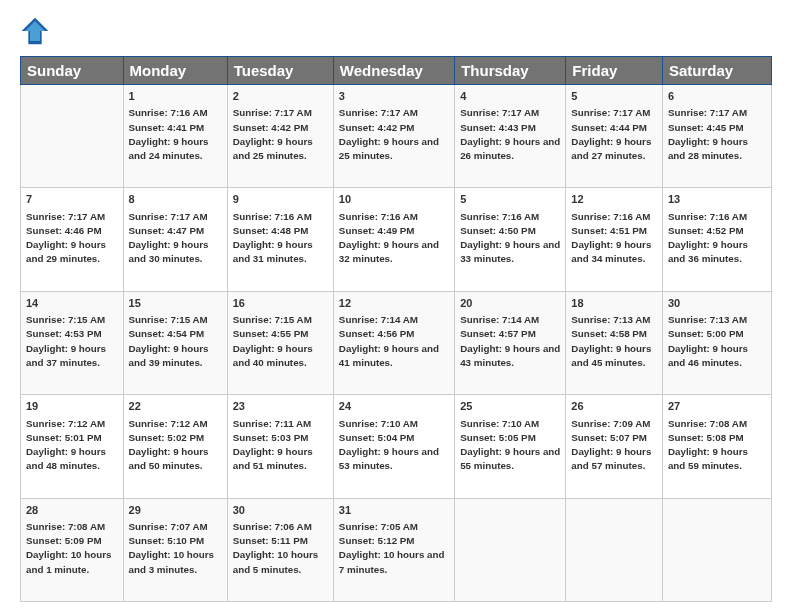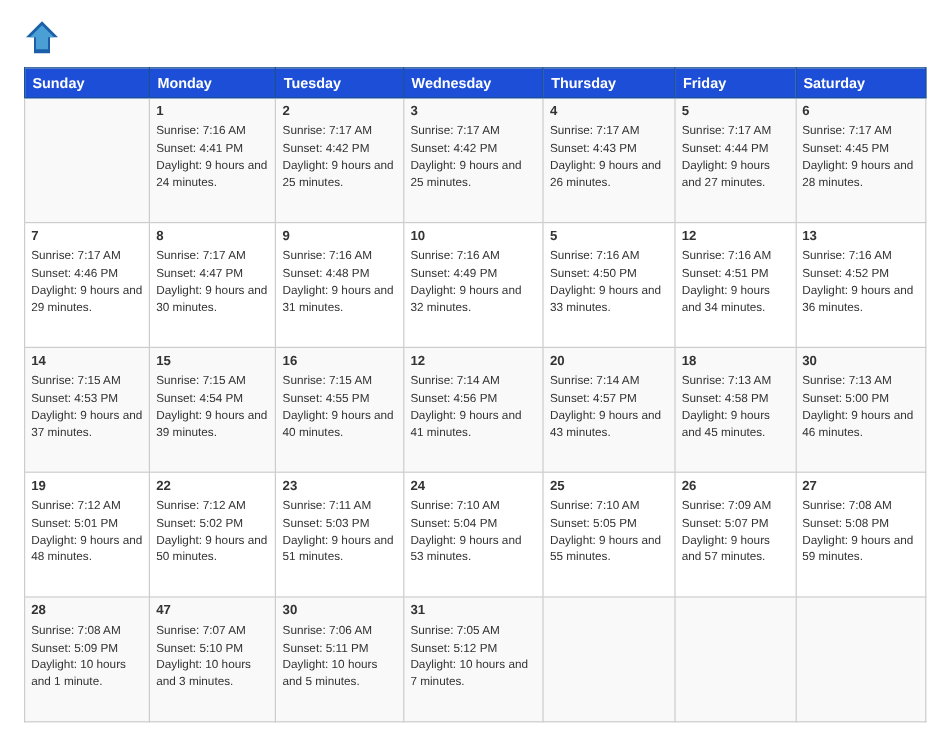--- a/index.html
+++ b/index.html
@@ -55,25 +55,25 @@
       color: #555;
       margin-top: 2px;
     }
     table {
       width: 100%;
       border-collapse: collapse;
       flex: 1;
       font-size: 10.5px;
     }
     thead tr th {
-      background-color: #1d4ed8;
+      background-color: #737373;
       color: #fff;
       text-align: left;
       padding: 5px 6px;
-      font-size: 12px;
+      font-size: 15px;
       font-weight: bold;
       border: 1px solid #1a5090;
     }
     tbody tr td {
       border: 1px solid #ccc;
       padding: 4px 5px;
       vertical-align: top;
       background: #fff;
       color: #333;
       line-height: 1.4;
@@ -84,20 +84,21 @@
     .day-number {
       font-weight: bold;
       font-size: 11px;
       display: block;
       margin-bottom: 2px;
     }
     .cell-content {
       font-size: 9.8px;
       color: #333;
       line-height: 1.45;
+      font-weight: bold;
     }
     td.empty {
       background: #fff;
     }
     tbody tr:nth-child(odd) td.empty {
       background: #f9f9f9;
     }
   </style>
 </head>
 <body>
@@ -249,21 +250,21 @@
             <span class="day-number">27</span>
             <div class="cell-content">Sunrise: 7:08 AM<br>Sunset: 5:08 PM<br>Daylight: 9 hours and 59 minutes.</div>
           </td>
         </tr>
         <tr>
           <td>
             <span class="day-number">28</span>
             <div class="cell-content">Sunrise: 7:08 AM<br>Sunset: 5:09 PM<br>Daylight: 10 hours and 1 minute.</div>
           </td>
           <td>
-            <span class="day-number">47</span>
+            <span class="day-number">29</span>
             <div class="cell-content">Sunrise: 7:07 AM<br>Sunset: 5:10 PM<br>Daylight: 10 hours and 3 minutes.</div>
           </td>
           <td>
             <span class="day-number">30</span>
             <div class="cell-content">Sunrise: 7:06 AM<br>Sunset: 5:11 PM<br>Daylight: 10 hours and 5 minutes.</div>
           </td>
           <td>
             <span class="day-number">31</span>
             <div class="cell-content">Sunrise: 7:05 AM<br>Sunset: 5:12 PM<br>Daylight: 10 hours and 7 minutes.</div>
           </td>

